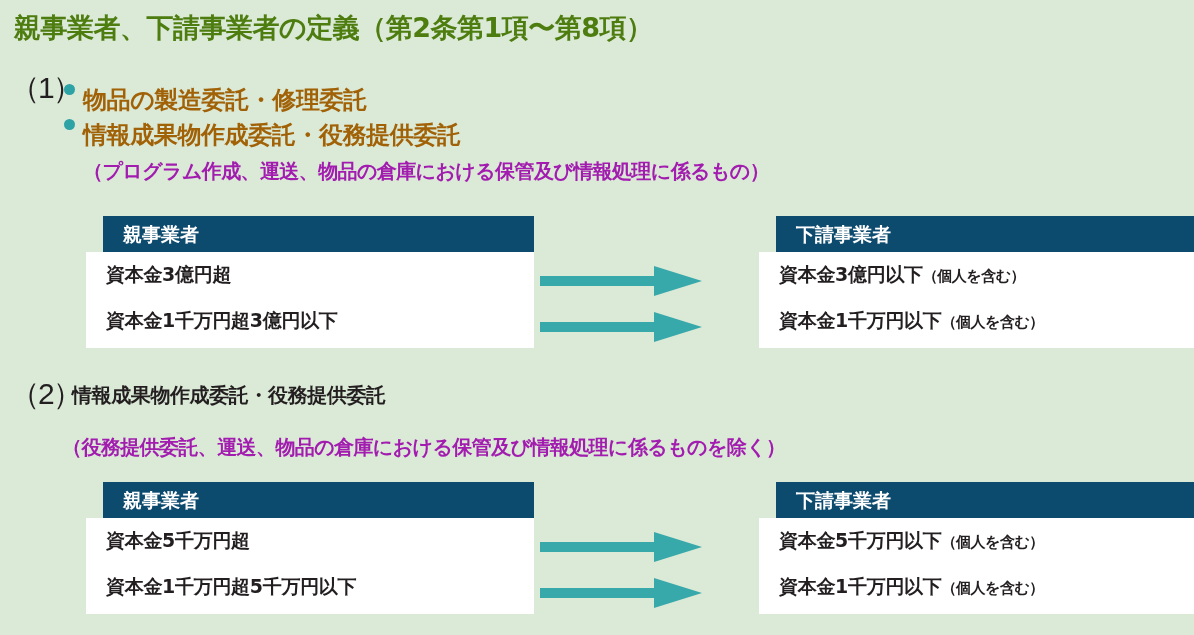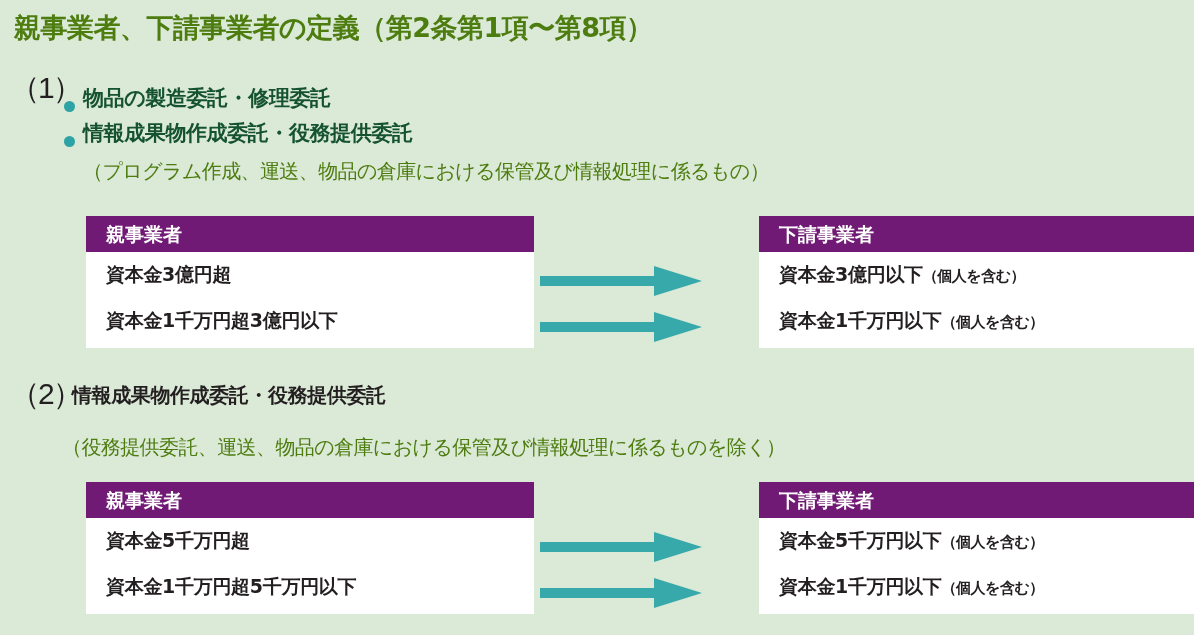--- a/index.html
+++ b/index.html
@@ -55,44 +55,44 @@
     top: -4px;
     font-size: 30px;
     color: #231f20;
     letter-spacing: -2px;
     font-family: "Liberation Sans", "DejaVu Sans", sans-serif;
   }
 
   .bullet-line {
     position: absolute;
     display: flex;
-    align-items: flex-end;
-    font-size: 21px;
-    font-weight: bold;
-    color: #14532d;
+    align-items: flex-start;
+    font-size: 24px;
+    font-weight: bold;
+    color: #a16207;
     letter-spacing: -0.4px;
     white-space: nowrap;
   }
   .bullet-line.b1 { left: 64px; top: 12px; }
   .bullet-line.b2 { left: 64px; top: 47px; }
 
   .bullet-dot {
     width: 11px;
     height: 11px;
     border-radius: 50%;
     background: #2ea3a6;
     margin-right: 8px;
     flex: 0 0 auto;
   }
 
   .paren-line {
     position: absolute;
     font-size: 20px;
-    font-weight: normal;
-    color: #4d7c0f;
+    font-weight: bold;
+    color: #a21caf;
     letter-spacing: -0.6px;
     white-space: nowrap;
   }
   .sec1-paren { left: 83px; top: 158px; }
 
   .sec2-title {
     position: absolute;
     left: 72px;
     top: 4px;
     font-size: 20px;
@@ -105,29 +105,30 @@
 
   
   .tbl {
     position: absolute;
     width: 448px;
   }
   .tbl.left  { left: 86px; }
   .tbl.right { left: 711px; padding-left: 48px; }
 
   .tbl-head {
-    background: #701a75;
+    background: #0c4a6e;
     color: #ffffff;
     font-size: 19px;
     font-weight: bold;
     letter-spacing: 0px;
     height: 36px;
     line-height: 36px;
     padding-left: 20px;
     box-sizing: border-box;
+    margin-left: 17px;
   }
 
   .tbl-row {
     background: #ffffff;
     height: 50px;
     line-height: 44px;
     padding-left: 20px;
     box-sizing: border-box;
     font-size: 19px;
     font-weight: bold;

